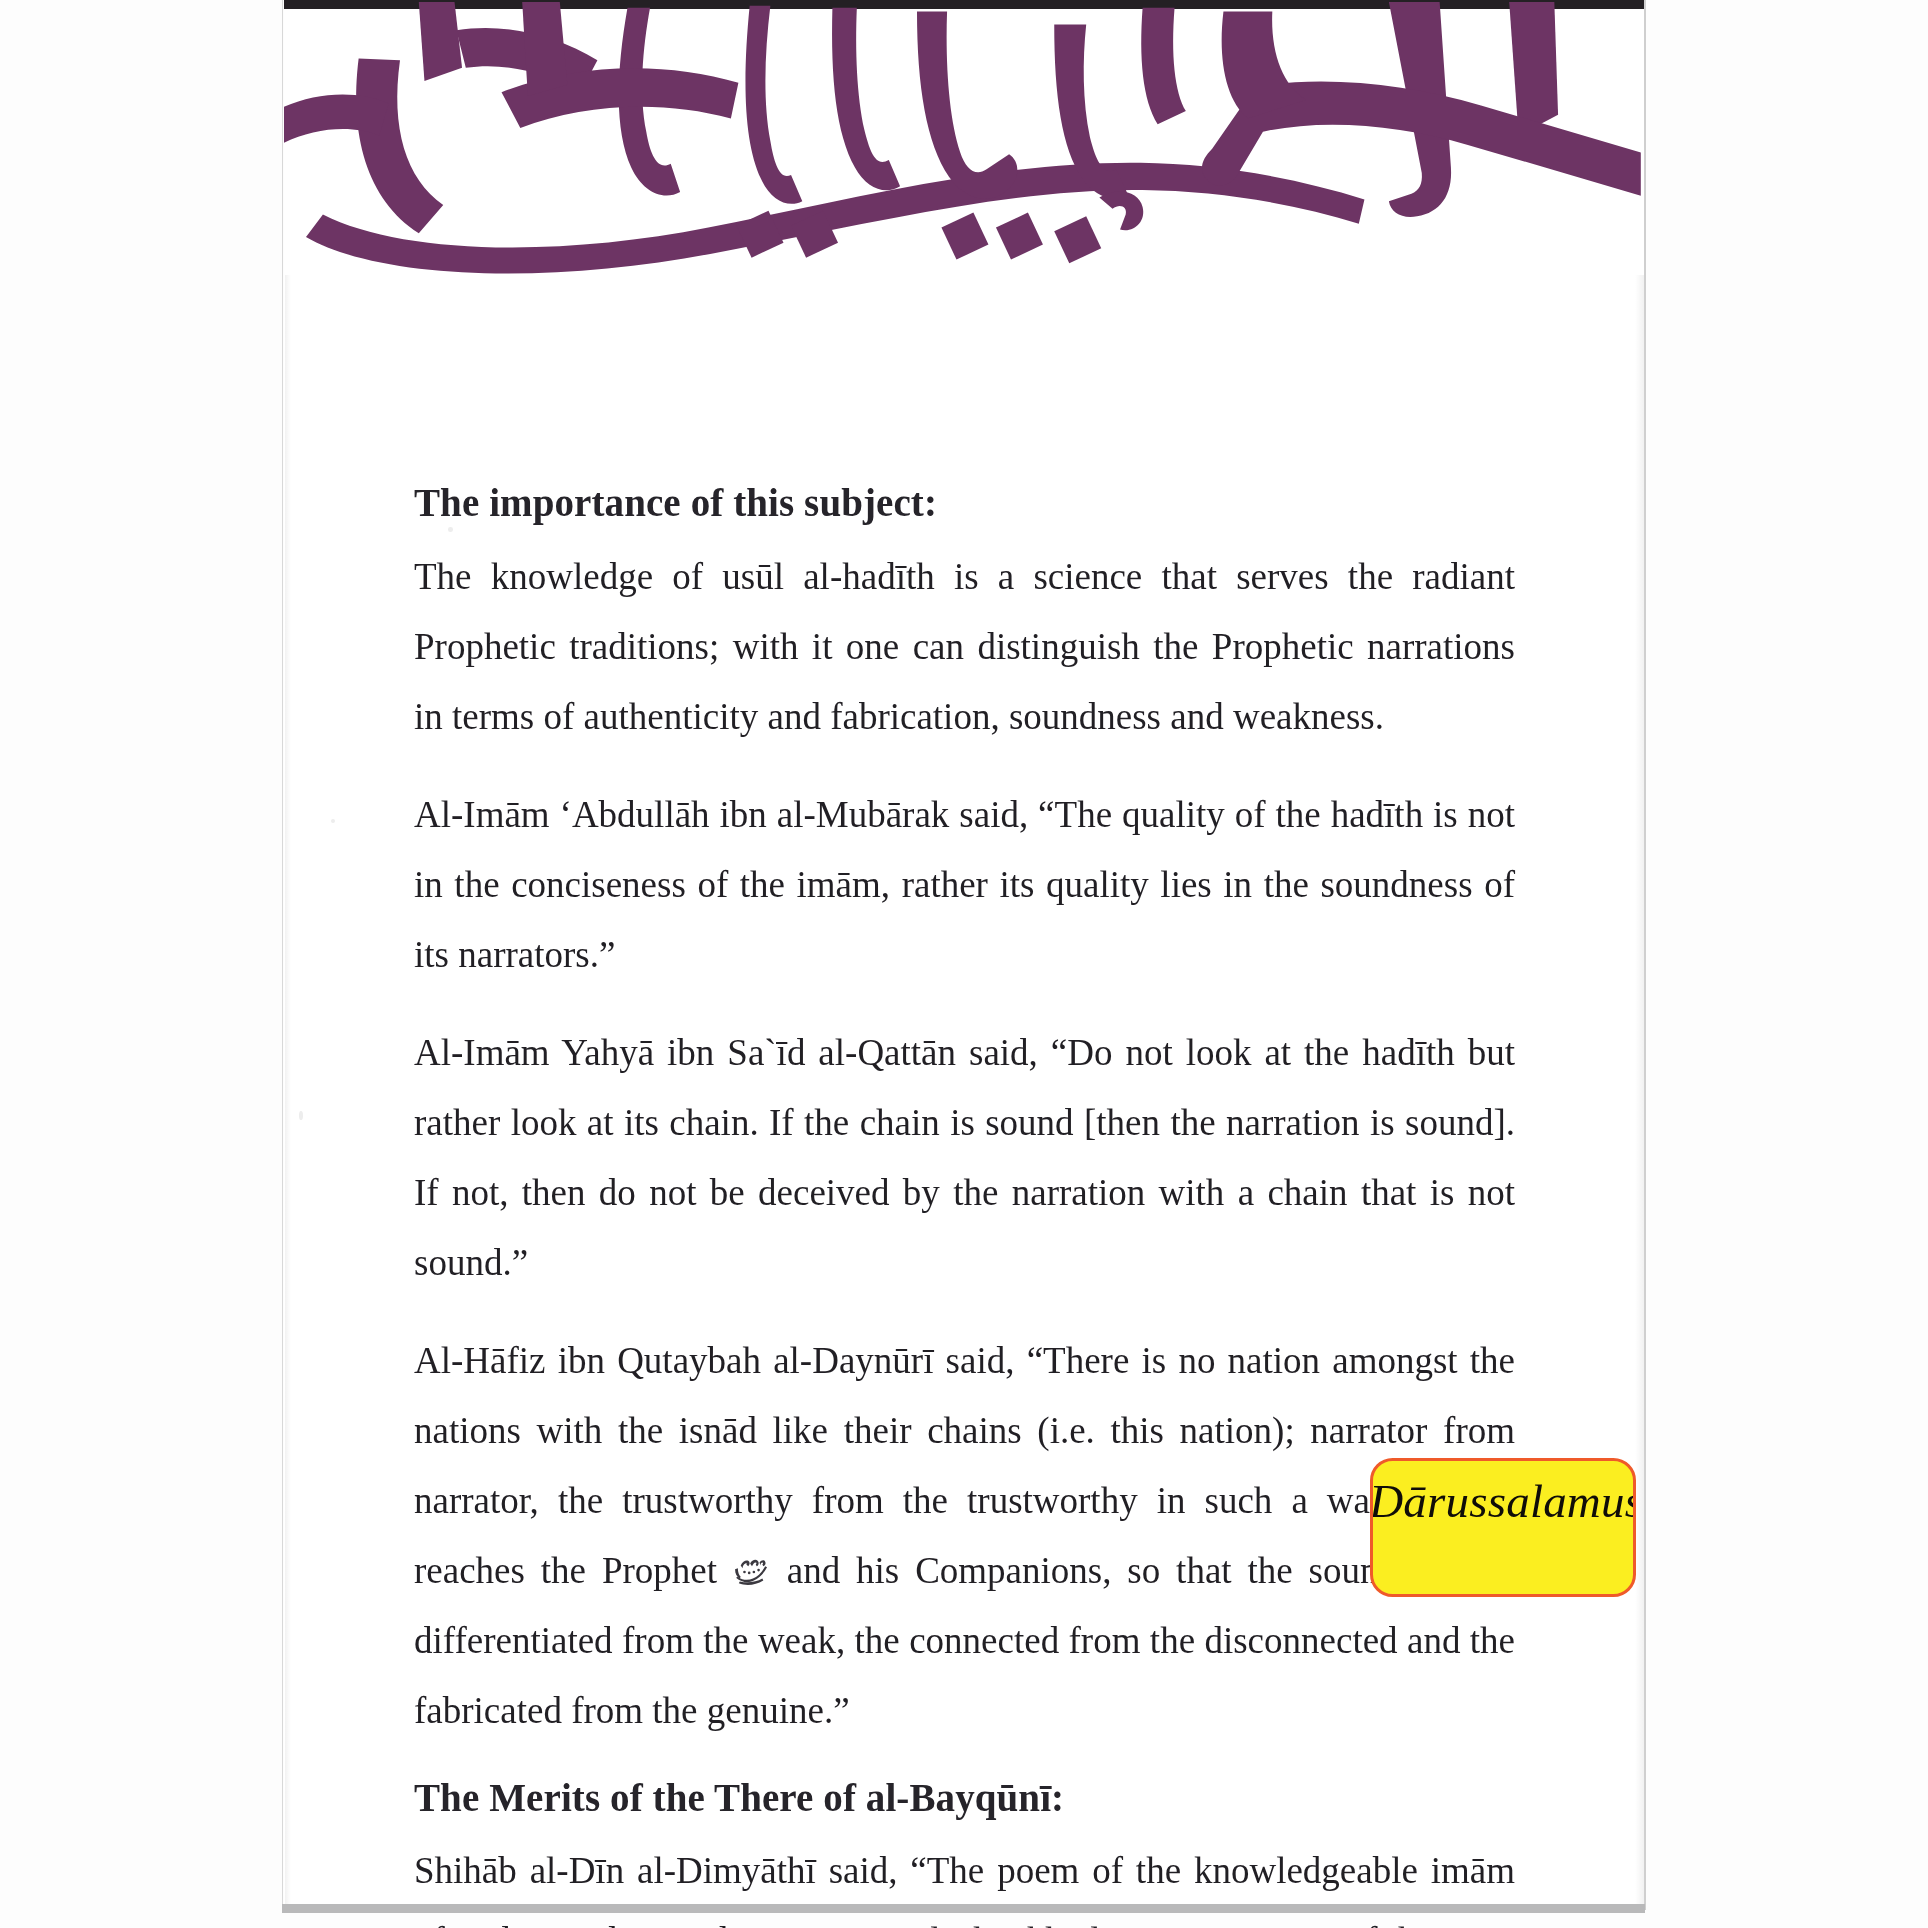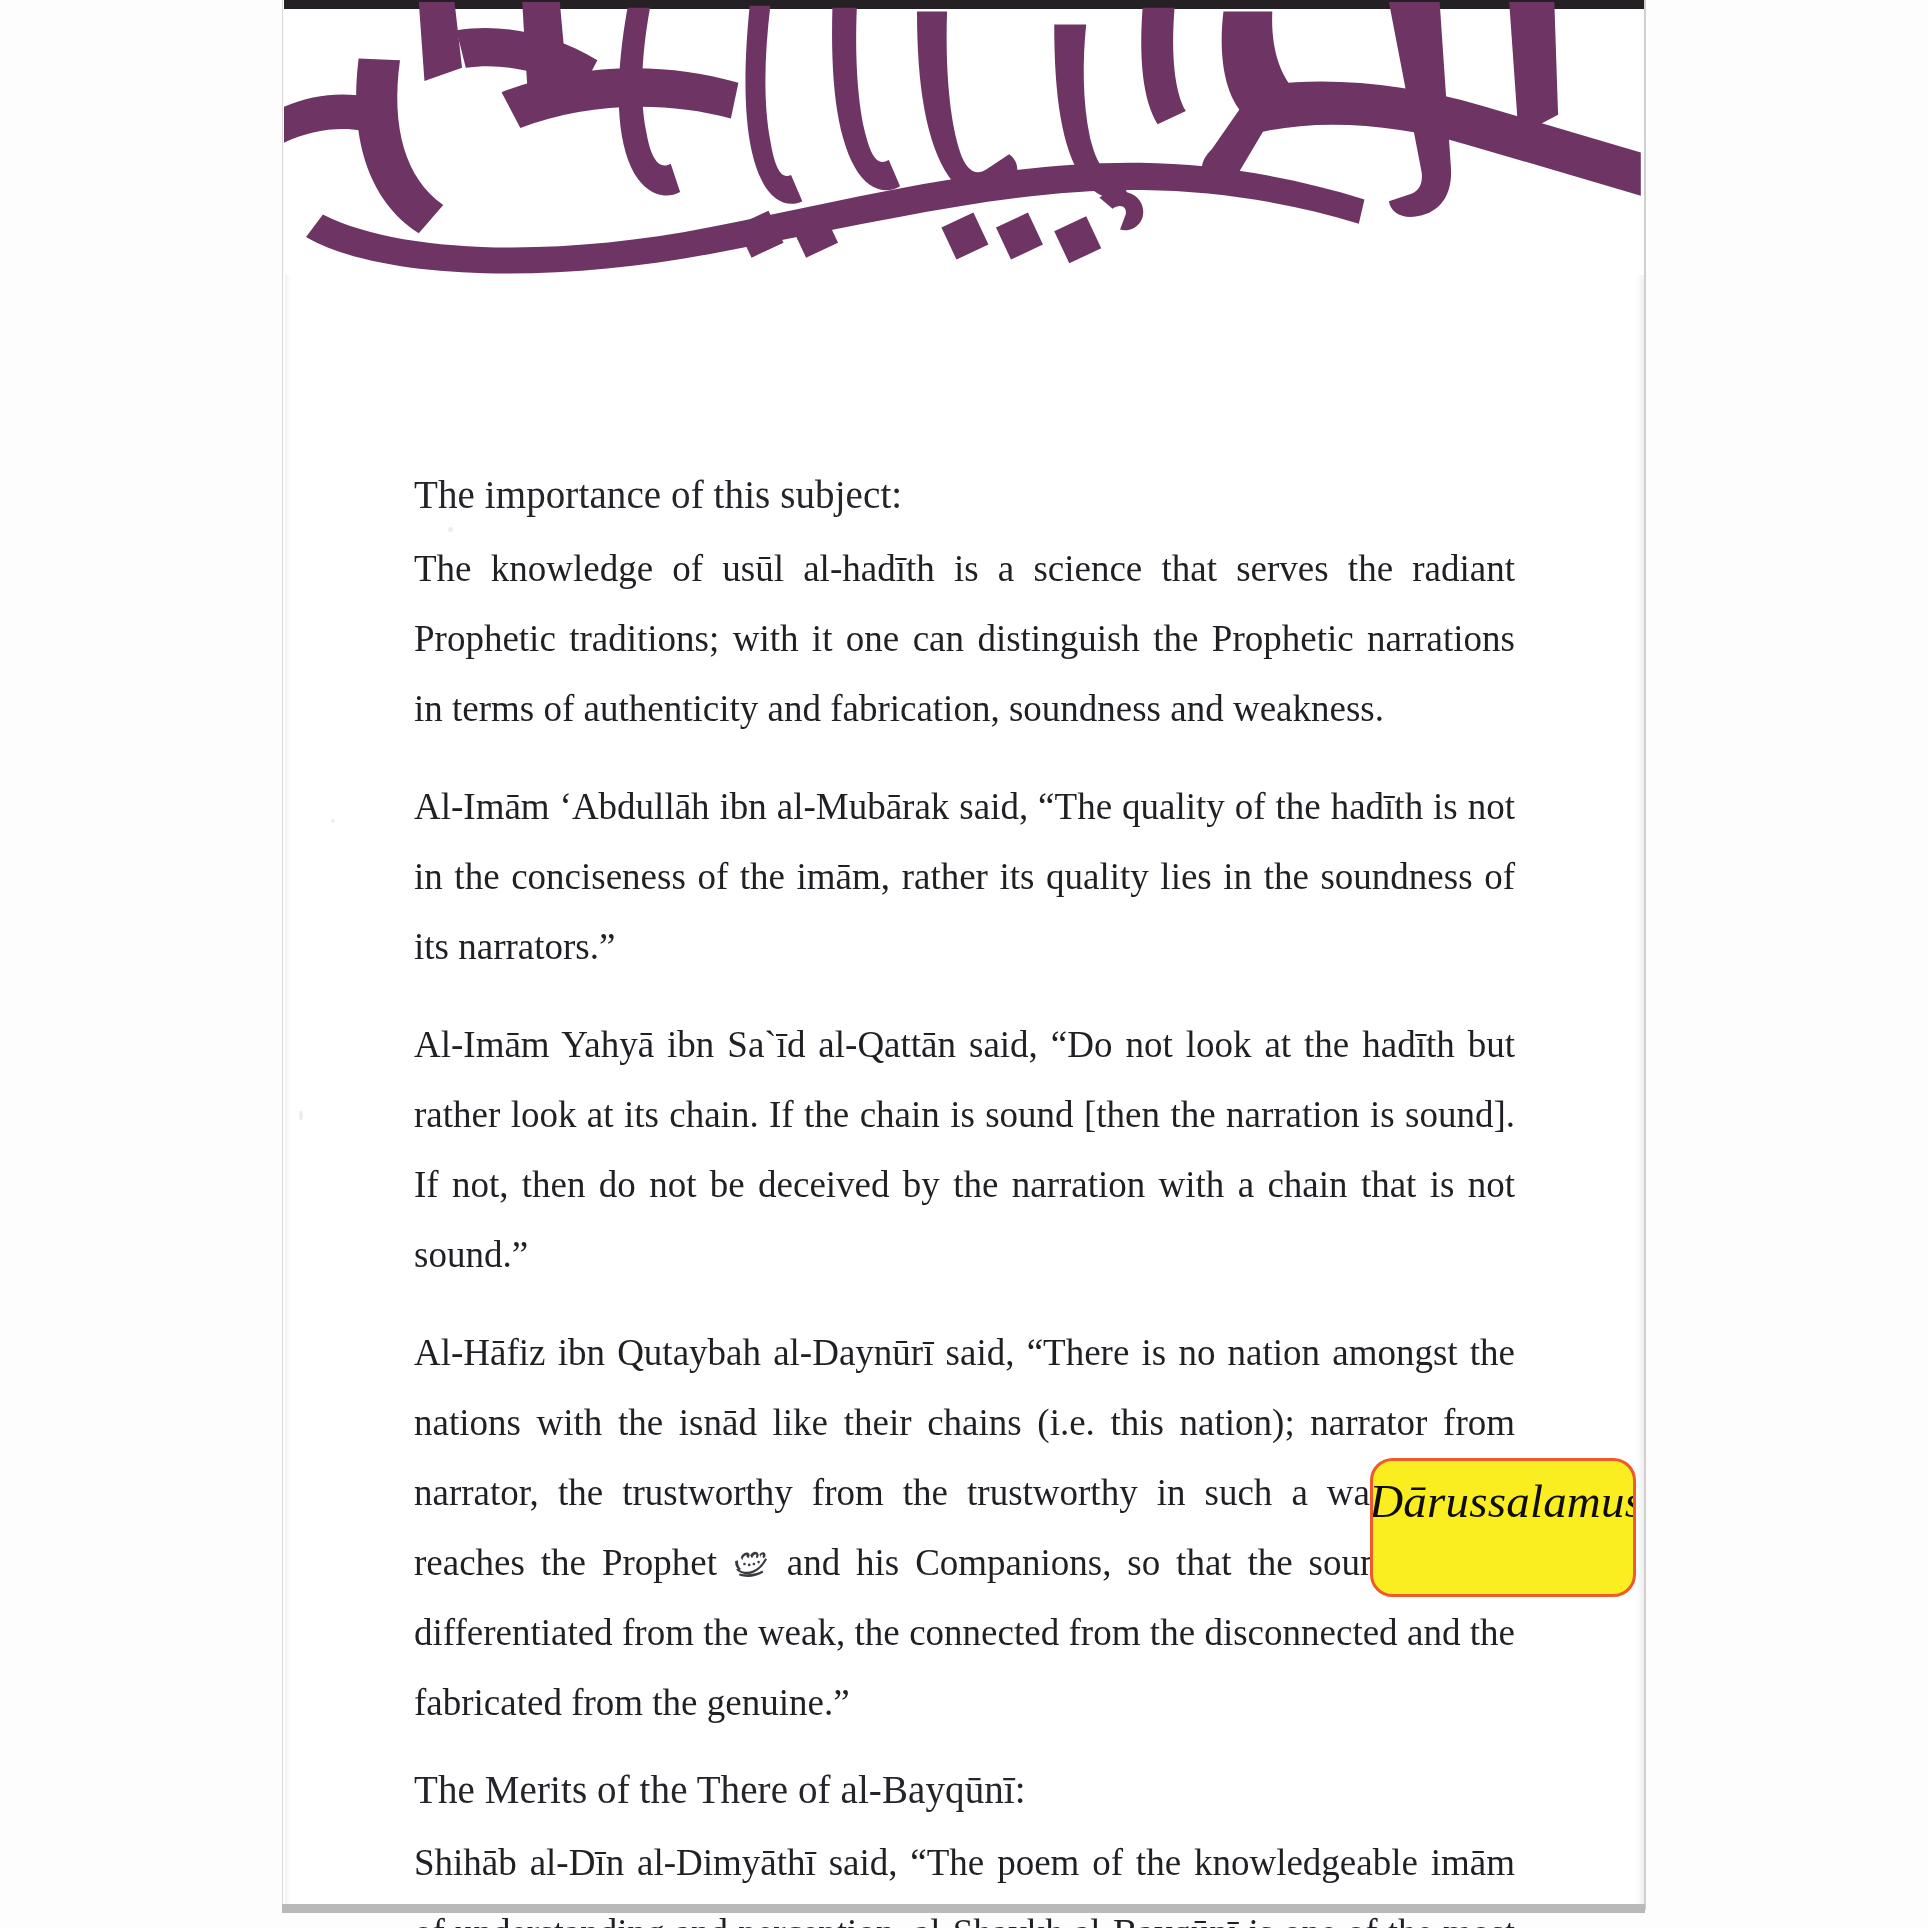--- a/index.html
+++ b/index.html
@@ -28,21 +28,21 @@
   .calli-topbar{position:absolute;left:0;top:0;width:100%;height:8.5px;
                 background:#242024;}
   .calli-svg{position:absolute;left:-17px;top:1.9px;width:1394px;height:282px;}
 
   
   .speck{position:absolute;border-radius:50%;background:#ededed;}
 
   
   .col{position:absolute;left:414px;top:467px;width:1101px;}
 
-  h2.head{margin:4px 0 15px 0;font-weight:400;font-size:39px;line-height:1.22;
+  h2.head{margin:12px 0 15px 0;font-weight:700;font-size:39px;line-height:1.22;
           color:#26242a;letter-spacing:0.1px;}
   h2.head.second{margin-top:28px;}
 
   p.body{margin:0 0 28px 0;font-size:37px;line-height:70px;
          color:#211f24;text-align:justify;text-justify:inter-word;
          letter-spacing:0px;}
   p.body:last-child{margin-bottom:0;}
 
   .sallam{display:inline-block;width:38px;height:32px;vertical-align:-5.6px;
           position:relative;}

